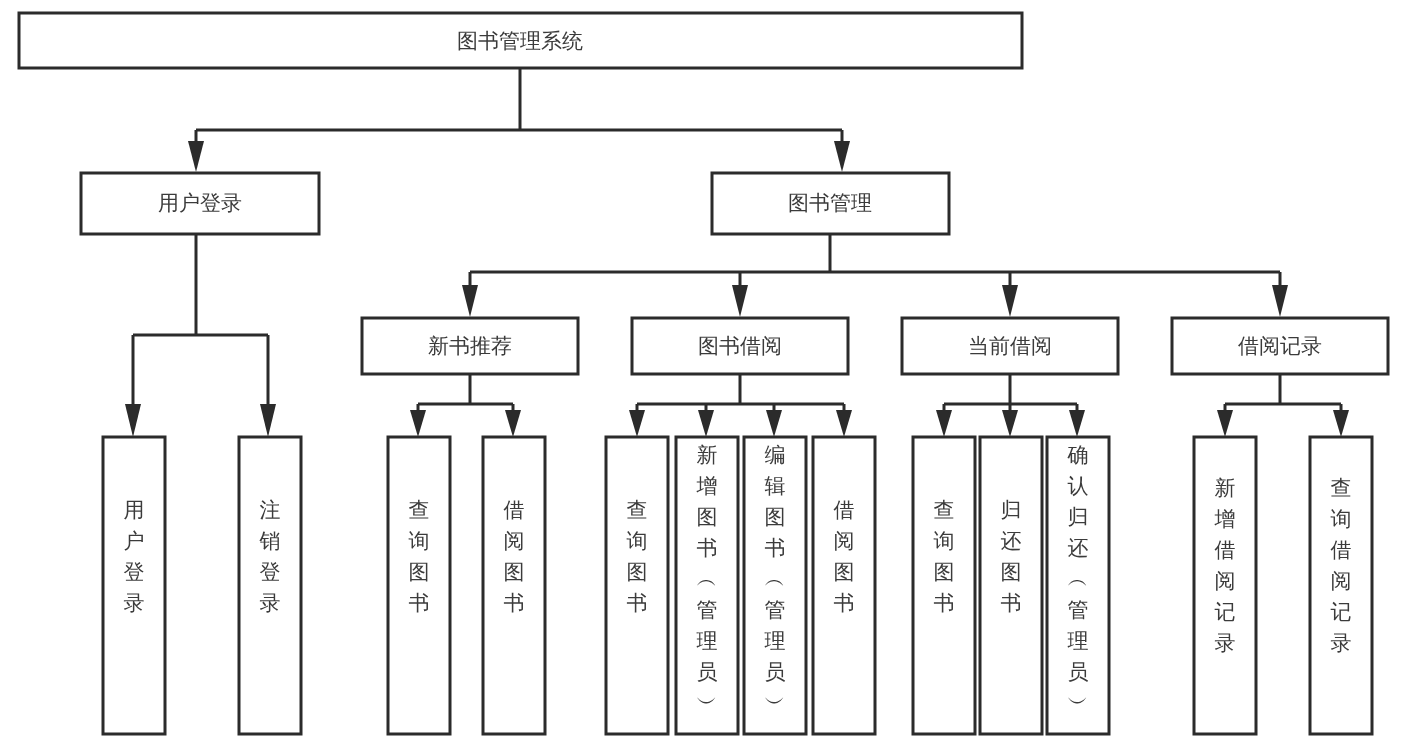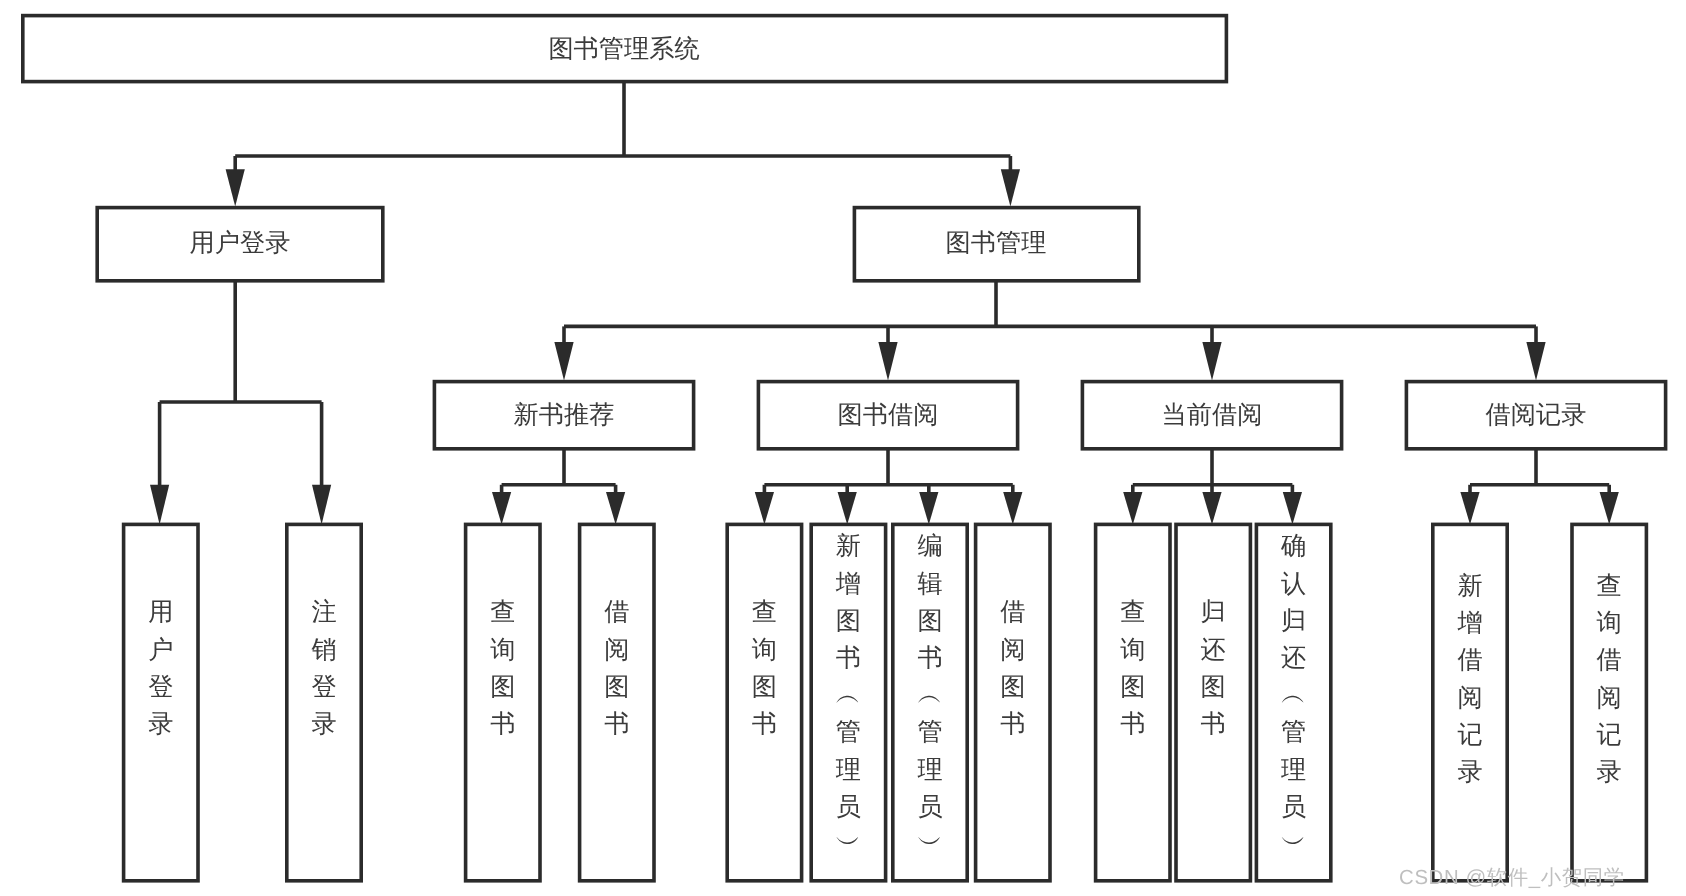--- a/index.html
+++ b/index.html
@@ -231,15 +231,14 @@
       <text class="node-label-vertical" x="1225" y="495"><tspan x="1225" dy="0">新</tspan><tspan x="1225" dy="31">增</tspan><tspan x="1225" dy="31">借</tspan><tspan x="1225" dy="31">阅</tspan><tspan x="1225" dy="31">记</tspan><tspan x="1225" dy="31">录</tspan></text>
     </g>
 
     <g>
       <rect class="node-box" x="1310" y="437" width="62" height="297"></rect>
       <text class="node-label-vertical" x="1341" y="495"><tspan x="1341" dy="0">查</tspan><tspan x="1341" dy="31">询</tspan><tspan x="1341" dy="31">借</tspan><tspan x="1341" dy="31">阅</tspan><tspan x="1341" dy="31">记</tspan><tspan x="1341" dy="31">录</tspan></text>
     </g>
 
   </svg>
 
-  <div class="watermark-text">CSDN @软件_小贺同学</div>
 
 </div>
 
 </body></html>

